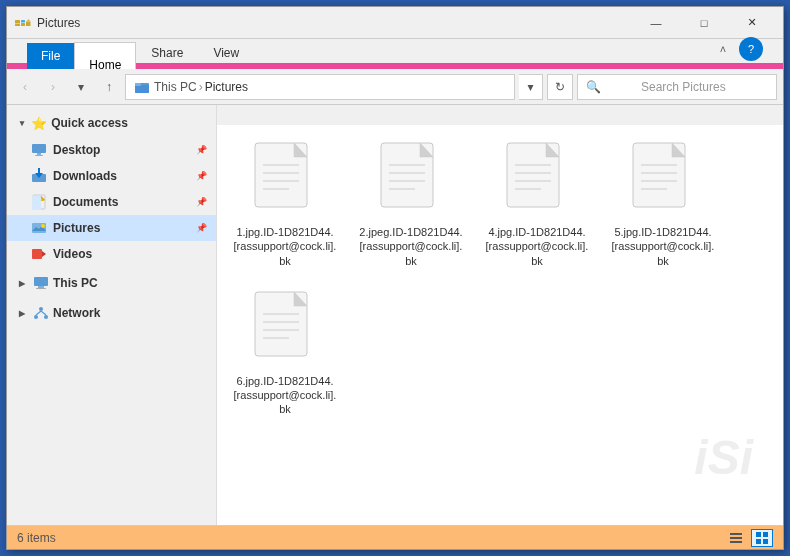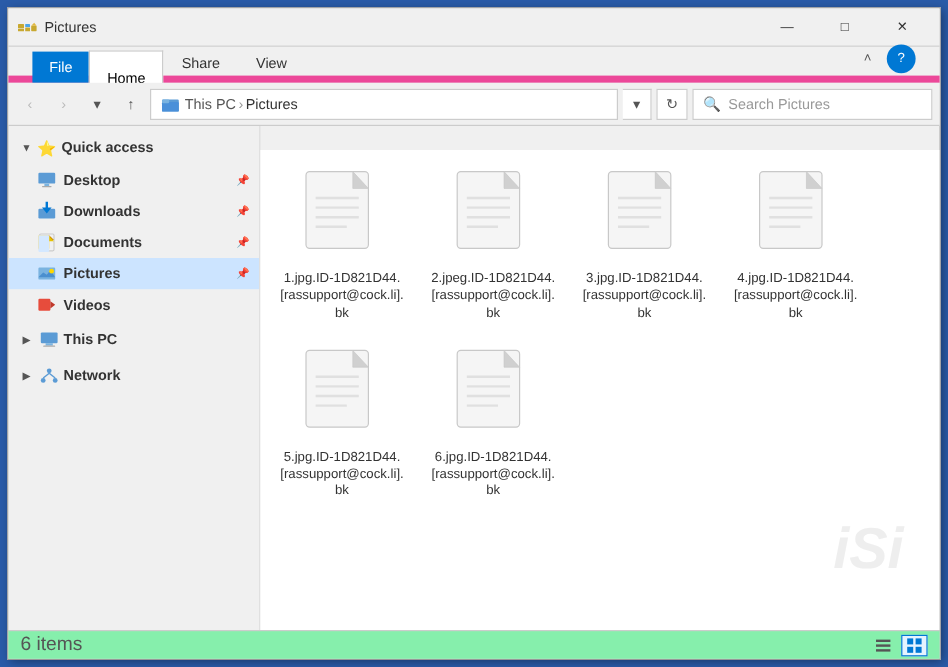--- a/index.html
+++ b/index.html
@@ -287,27 +287,27 @@
       text-align: center;
       color: #333;
       margin-top: 4px;
       word-break: break-word;
       line-height: 1.3;
       max-width: 110px;
     }
     
     .status-bar {
       height: 24px;
-      background: #86efac;
+      background: #fdba74;
       border-top: 1px solid #ccc;
       display: flex;
       align-items: center;
       padding: 0 10px;
       flex-shrink: 0;
-      font-size: 16px;
+      font-size: 12px;
       color: #555;
     }
     .status-bar-right {
       margin-left: auto;
       display: flex;
       gap: 4px;
     }
     .view-btn {
       width: 22px;
       height: 18px;
@@ -392,21 +392,21 @@
       </svg>
       <span style="color:#555;">This PC</span>
       <span class="address-separator"> › </span>
       <span style="color:#333;font-weight:500;">Pictures</span>
     </div>
     <div class="address-dropdown">▾</div>
     <div class="refresh-btn">↻</div>
 
     <div class="search-box">
       <span style="color:#999;font-size:12px;">🔍</span>
-      <span style="color:#999;">Search Pictures</span>
+      <span style="color:#999;margin-left:34px;">Search Pictures</span>
     </div>
   </div>
 
   <div class="main-content">
 
     <div class="sidebar">
 
       <div class="sidebar-section">
         <div class="sidebar-header">
           <span class="chevron">▾</span>
@@ -543,37 +543,20 @@
 
       <polygon points="45,2 58,16 45,16" fill="#e0e0e0"></polygon>
       <polygon points="45,2 58,16 45,16" fill="#d0d0d0" stroke="#c8c8c8" stroke-width="0.5"></polygon>
 
       <line x1="14" y1="24" x2="50" y2="24" stroke="#e0e0e0" stroke-width="2"></line>
       <line x1="14" y1="32" x2="50" y2="32" stroke="#e0e0e0" stroke-width="2"></line>
       <line x1="14" y1="40" x2="50" y2="40" stroke="#e0e0e0" stroke-width="2"></line>
       <line x1="14" y1="48" x2="40" y2="48" stroke="#e0e0e0" stroke-width="2"></line>
     </svg>
   </div>
-            <div class="file-name">3.jpg.ID-1D821D44.[rassupport@cock.li].bk</div>
-          </div>
-          <div class="file-item">
-            <div class="file-icon">
-    <svg width="72" height="80" viewBox="0 0 72 80">
-
-      <rect x="6" y="2" width="52" height="64" rx="3" fill="#f5f5f5" stroke="#c8c8c8" stroke-width="1"></rect>
-
-      <polygon points="45,2 58,16 45,16" fill="#e0e0e0"></polygon>
-      <polygon points="45,2 58,16 45,16" fill="#d0d0d0" stroke="#c8c8c8" stroke-width="0.5"></polygon>
-
-      <line x1="14" y1="24" x2="50" y2="24" stroke="#e0e0e0" stroke-width="2"></line>
-      <line x1="14" y1="32" x2="50" y2="32" stroke="#e0e0e0" stroke-width="2"></line>
-      <line x1="14" y1="40" x2="50" y2="40" stroke="#e0e0e0" stroke-width="2"></line>
-      <line x1="14" y1="48" x2="40" y2="48" stroke="#e0e0e0" stroke-width="2"></line>
-    </svg>
-  </div>
             <div class="file-name">4.jpg.ID-1D821D44.[rassupport@cock.li].bk</div>
           </div>
           <div class="file-item">
             <div class="file-icon">
     <svg width="72" height="80" viewBox="0 0 72 80">
 
       <rect x="6" y="2" width="52" height="64" rx="3" fill="#f5f5f5" stroke="#c8c8c8" stroke-width="1"></rect>
 
       <polygon points="45,2 58,16 45,16" fill="#e0e0e0"></polygon>
       <polygon points="45,2 58,16 45,16" fill="#d0d0d0" stroke="#c8c8c8" stroke-width="0.5"></polygon>

